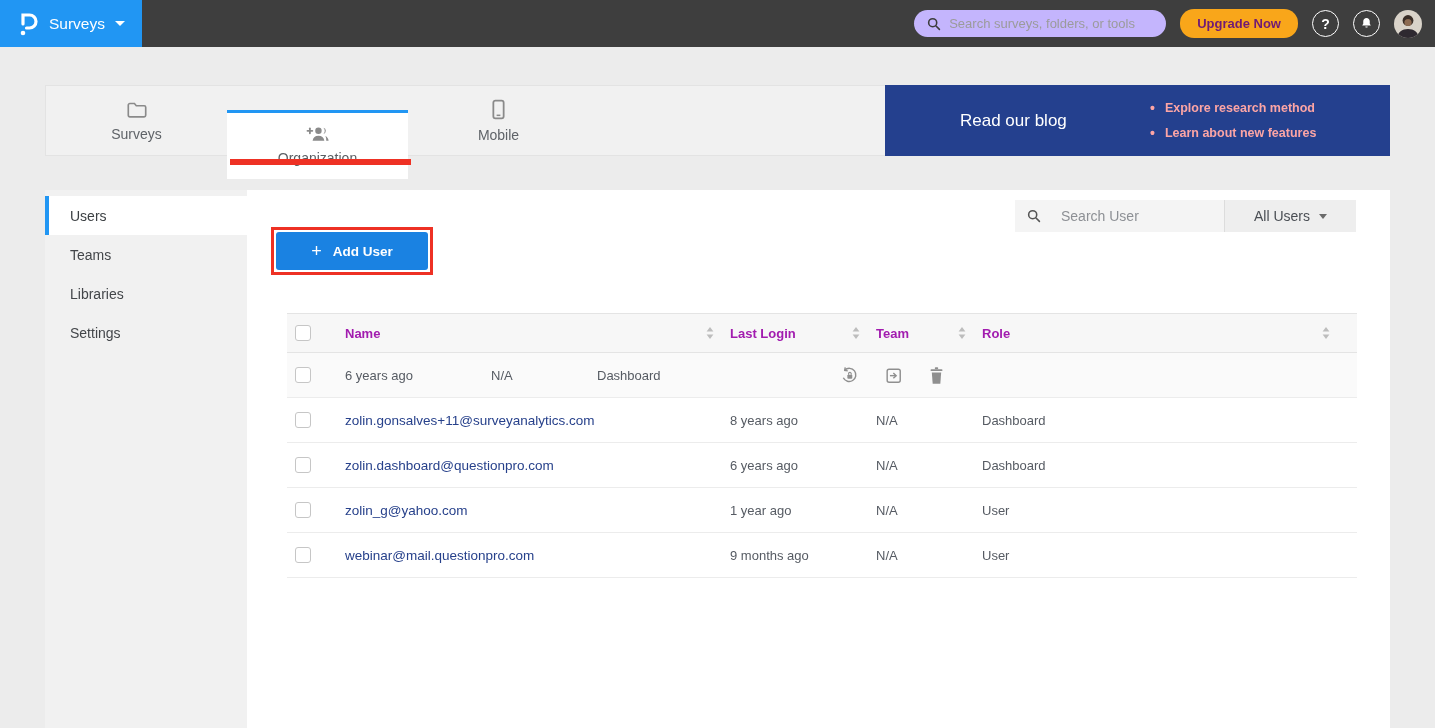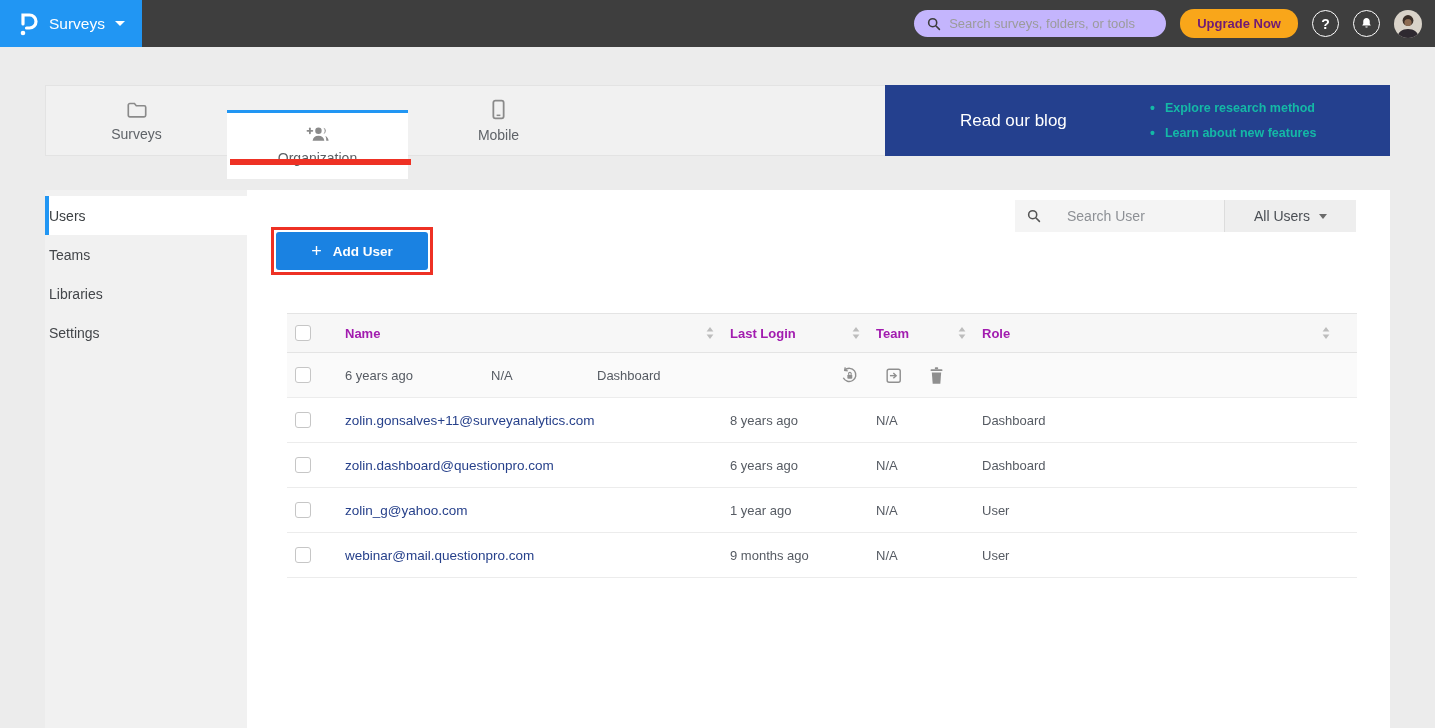--- a/index.html
+++ b/index.html
@@ -24,30 +24,30 @@
   .avatar{width:28px; height:28px; border-radius:50%; overflow:hidden; cursor:pointer; display:block;}
 
   
   .tab-strip{position:absolute; left:45px; top:85px; width:1345px; height:71px; background:#f1f1f1; border:1px solid #e3e3e3; display:flex;}
   .tab{width:181px; height:100%; display:flex; flex-direction:column; align-items:center; justify-content:center; gap:7px; color:#5f6368; font-size:14px; cursor:pointer;}
   .tab.active{background:#fff; box-shadow:inset 0 3px 0 var(--accent); color:#5a5e63;margin-top:24px;}
   .red-underline{position:absolute; left:184px; top:73px; width:181px; height:6px; background:var(--red);}
   .blog-banner{position:absolute; right:-1px; top:-1px; width:505px; height:71px; background:var(--navy); display:flex; align-items:center; cursor:pointer;}
   .blog-title{color:#fff; font-size:17px; padding-left:75px; width:265px;}
   .blog-bullets{display:flex; flex-direction:column; gap:9px;}
-  .blog-bullets .bullet{color:#14b8a6; font-size:12.5px; font-weight:bold; display:flex; align-items:center; gap:10px;}
+  .blog-bullets .bullet{color:#fca5a5; font-size:12.5px; font-weight:bold; display:flex; align-items:center; gap:10px;}
   .blog-bullets .bullet::before{content:"•"; font-size:14px;}
 
   
   .main-card{position:absolute; left:45px; top:190px; width:1345px; height:538px; background:#fff;}
   .sidebar{position:absolute; left:0; top:0; width:202px; height:538px; background:#f1f1f1; padding-top:6px;}
-  .side-item{height:39px; display:flex; align-items:center; font-size:14px; color:#43464a; border-left:4px solid transparent; cursor:pointer;}
+  .side-item{height:39px; display:flex; align-items:center; padding-left:21px; font-size:14px; color:#43464a; border-left:4px solid transparent; cursor:pointer;}
   .side-item.active{background:#fff; border-left-color:var(--accent); color:#3c4043;}
 
-  .search-user{position:absolute; left:970px; top:10px; width:209px; height:32px; background:#f4f4f4; display:flex; align-items:center; gap:26px; padding:0 12px;}
+  .search-user{position:absolute; left:970px; top:10px; width:209px; height:32px; background:#f4f4f4; display:flex; align-items:center; gap:20px; padding:0 12px;}
   .search-user input{border:none; outline:none; background:transparent; font-size:14px; color:#444; width:100%; font-family:inherit;}
   .search-user input::placeholder{color:#8d9095;}
   .user-filter{position:absolute; left:1179px; top:10px; width:132px; height:32px; background:#eeeeee; border-left:1px solid #dcdcdc; display:flex; align-items:center; justify-content:center; gap:9px; font-size:14px; color:#4a4e54; cursor:pointer;}
   .user-filter .caret{width:0; height:0; border-left:4.5px solid transparent; border-right:4.5px solid transparent; border-top:5px solid #6a6a6a;}
 
   .add-user-annotation{position:absolute; left:226px; top:37px; border:3px solid var(--red); padding:2px; background:#fff;}
   .add-user-btn{width:152px; height:38px; background:var(--btn-blue); border:none; border-radius:3px; color:#fff; font-size:13.5px; font-weight:bold; display:flex; align-items:center; justify-content:center; gap:11px; cursor:pointer; font-family:inherit;}
   .add-user-btn .plus{font-size:18px; font-weight:normal; line-height:1;}
 
   

